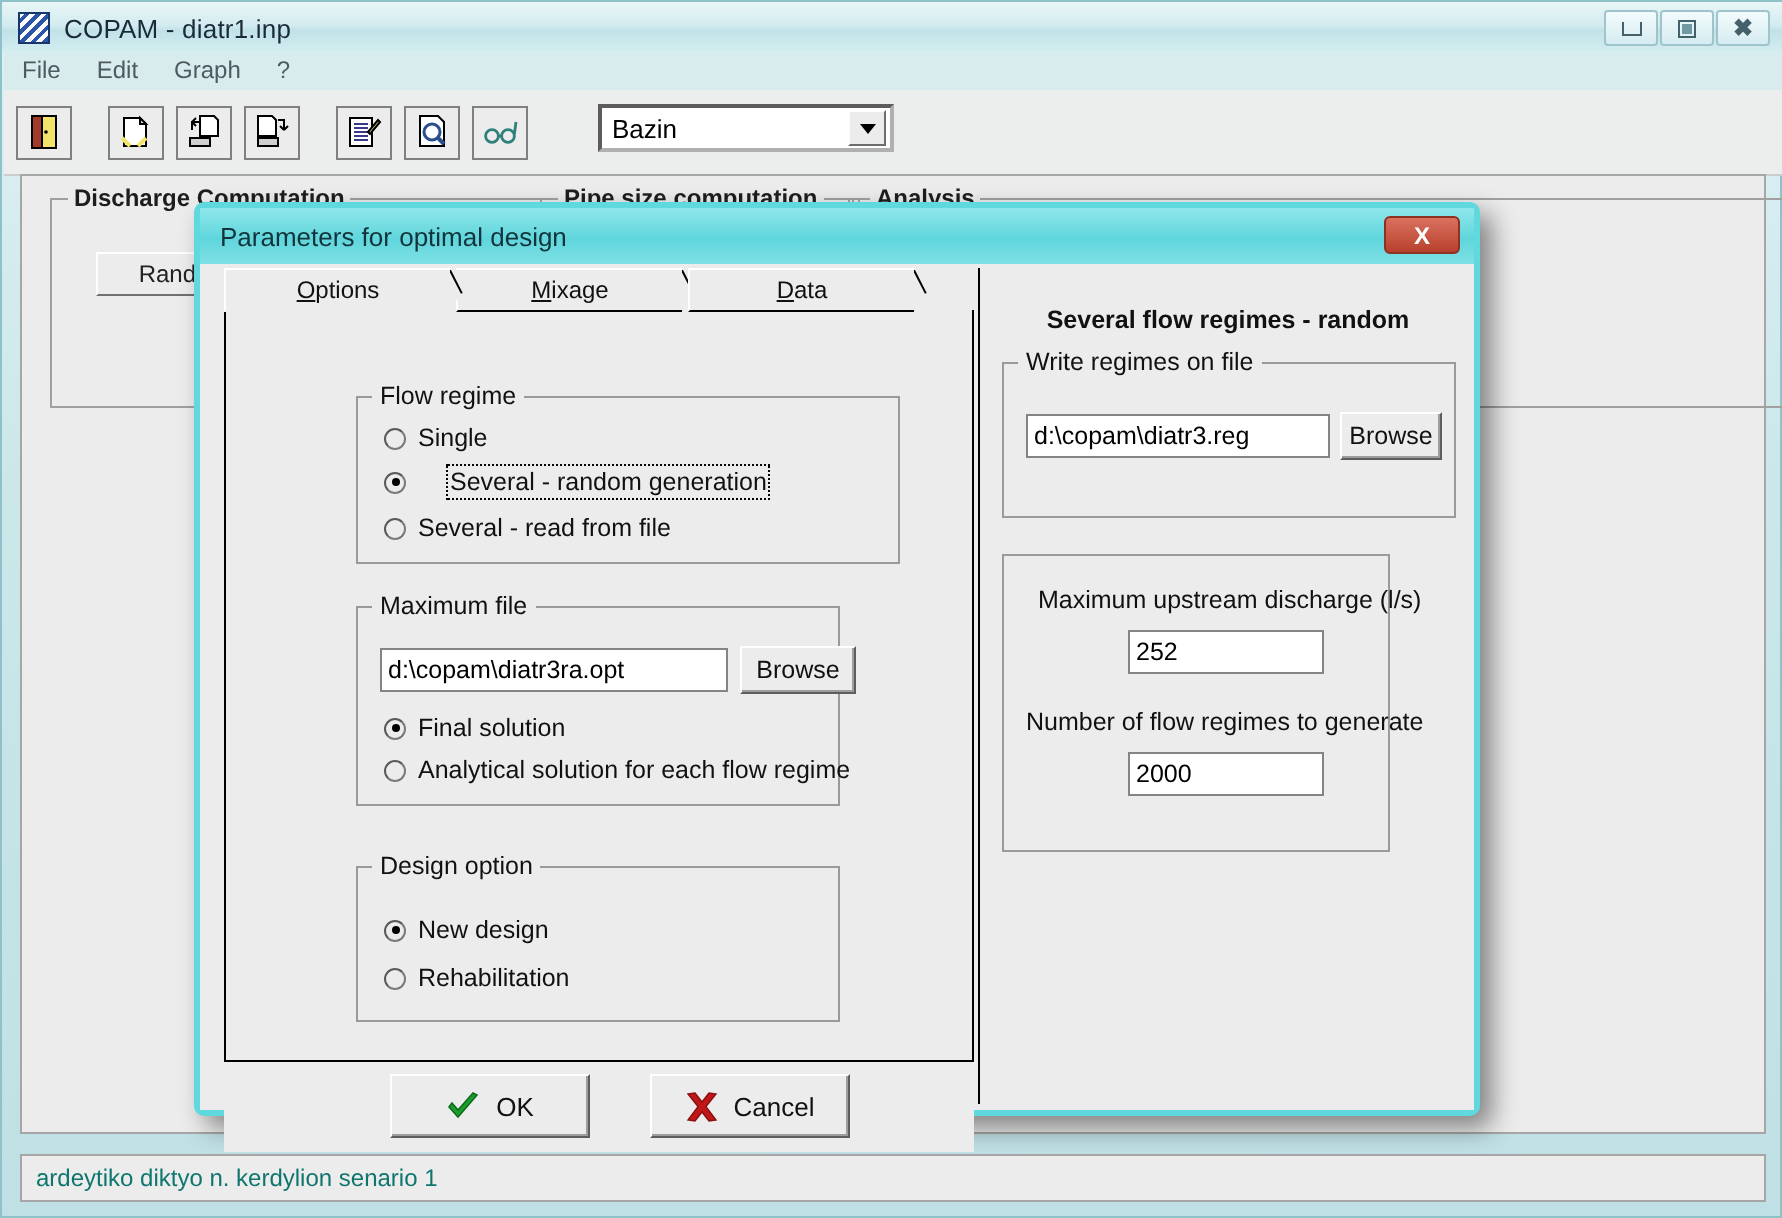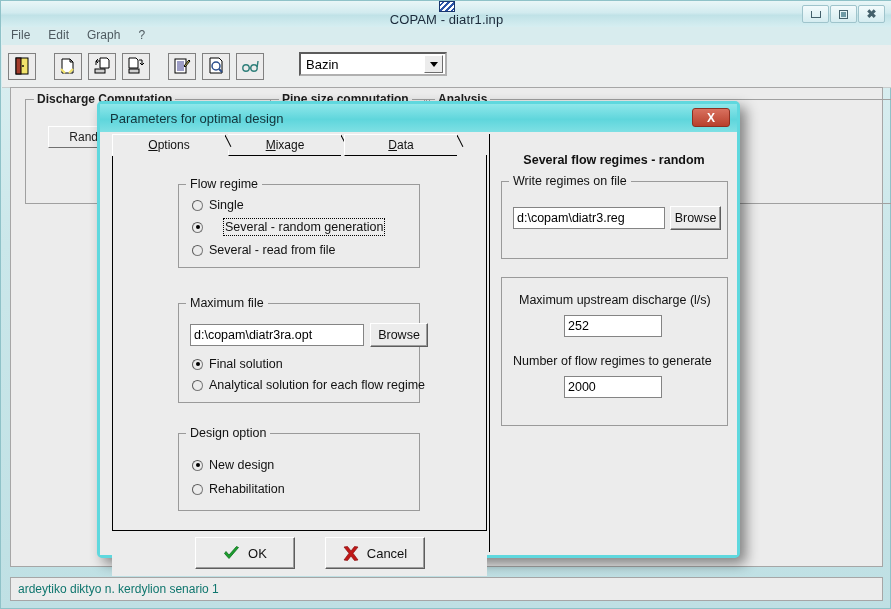--- a/index.html
+++ b/index.html
@@ -16,21 +16,20 @@
     position:absolute;left:0;top:0;width:891px;height:609px;
     background:linear-gradient(180deg,#dff1f3 0%,#cbe7ea 40%,#bfe0e4 100%);
     box-sizing:border-box;
     border:1px solid #8fc2c8;
   }
   #titlebar{
     position:absolute;left:0;top:0;width:891px;height:26px;
     background:linear-gradient(180deg,#e9f6f7 0%,#d2ebef 45%,#c0e2e7 55%,#d6eef1 100%);
     display:flex;align-items:center;
     box-sizing:border-box;
-    flex-direction:column;
   }
   #app-icon{
     width:16px;height:16px;margin-left:8px;margin-right:7px;
     background:#2b55a8;position:relative;overflow:hidden;border:1px solid #18356e;
     box-sizing:border-box;
   }
   #app-icon:before{
     content:"";position:absolute;left:-6px;top:-6px;width:30px;height:30px;
     background:repeating-linear-gradient(135deg,#ffffff 0 2px,#2b55a8 2px 4px);
   }
@@ -369,21 +368,21 @@
           <span class="tab-notch"></span>
         </div>
         <div class="tab inactive" style="left:232px;width:113px;border-bottom:1px solid #000;">
           <span class="tlbl"><u>D</u>ata</span>
           <span class="tab-notch"></span>
         </div>
       </div>
 
       <div id="tabpanel">
 
-        <div class="fs" style="left:65px;top:29px;width:242px;height:84px;">
+        <div class="fs" style="left:65px;top:43px;width:272px;height:84px;">
           <span class="fs-title">Flow regime</span>
           <div class="radio-row" style="left:13px;top:13px;">
             <span class="radio"></span>
             <span class="rl">Single</span>
           </div>
           <div class="radio-row focused" style="left:13px;top:35px;">
             <span class="radio on"></span>
             <span class="rl">Several  - random generation</span>
           </div>
           <div class="radio-row" style="left:13px;top:58px;">
@@ -438,21 +437,21 @@
 
       <div id="right-pane">
         <div id="right-title">Several flow regimes - random</div>
 
         <div class="fs" style="left:10px;top:47px;width:227px;height:78px;">
           <span class="fs-title">Write regimes on file</span>
           <div class="tinput" style="left:11px;top:25px;width:152px;height:22px;">d:\copam\diatr3.reg</div>
           <div class="btn3d" style="left:168px;top:24px;width:51px;height:24px;">Browse</div>
         </div>
 
-        <div class="fs" style="left:10px;top:143px;width:227px;height:149px;">
+        <div class="fs" style="left:10px;top:143px;width:194px;height:149px;">
           <span class="plabel" style="left:17px;top:15px;">Maximum upstream discharge (l/s)</span>
           <div class="tinput" style="left:62px;top:37px;width:98px;height:22px;">252</div>
           <span class="plabel" style="left:11px;top:76px;">Number of flow regimes to generate</span>
           <div class="tinput" style="left:62px;top:98px;width:98px;height:22px;">2000</div>
         </div>
       </div>
 
     </div>
   </div>
 </div>

